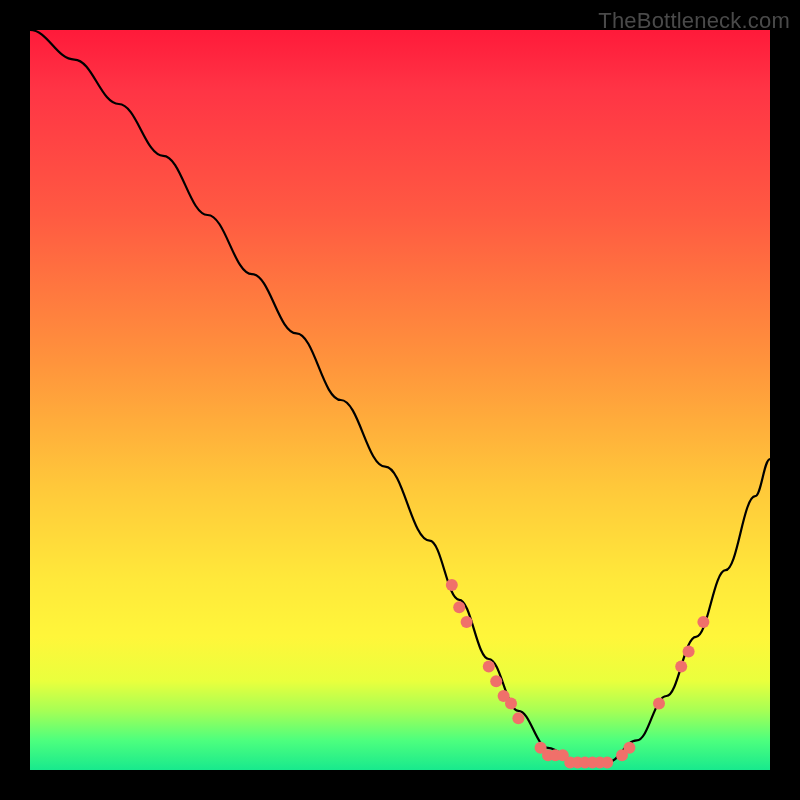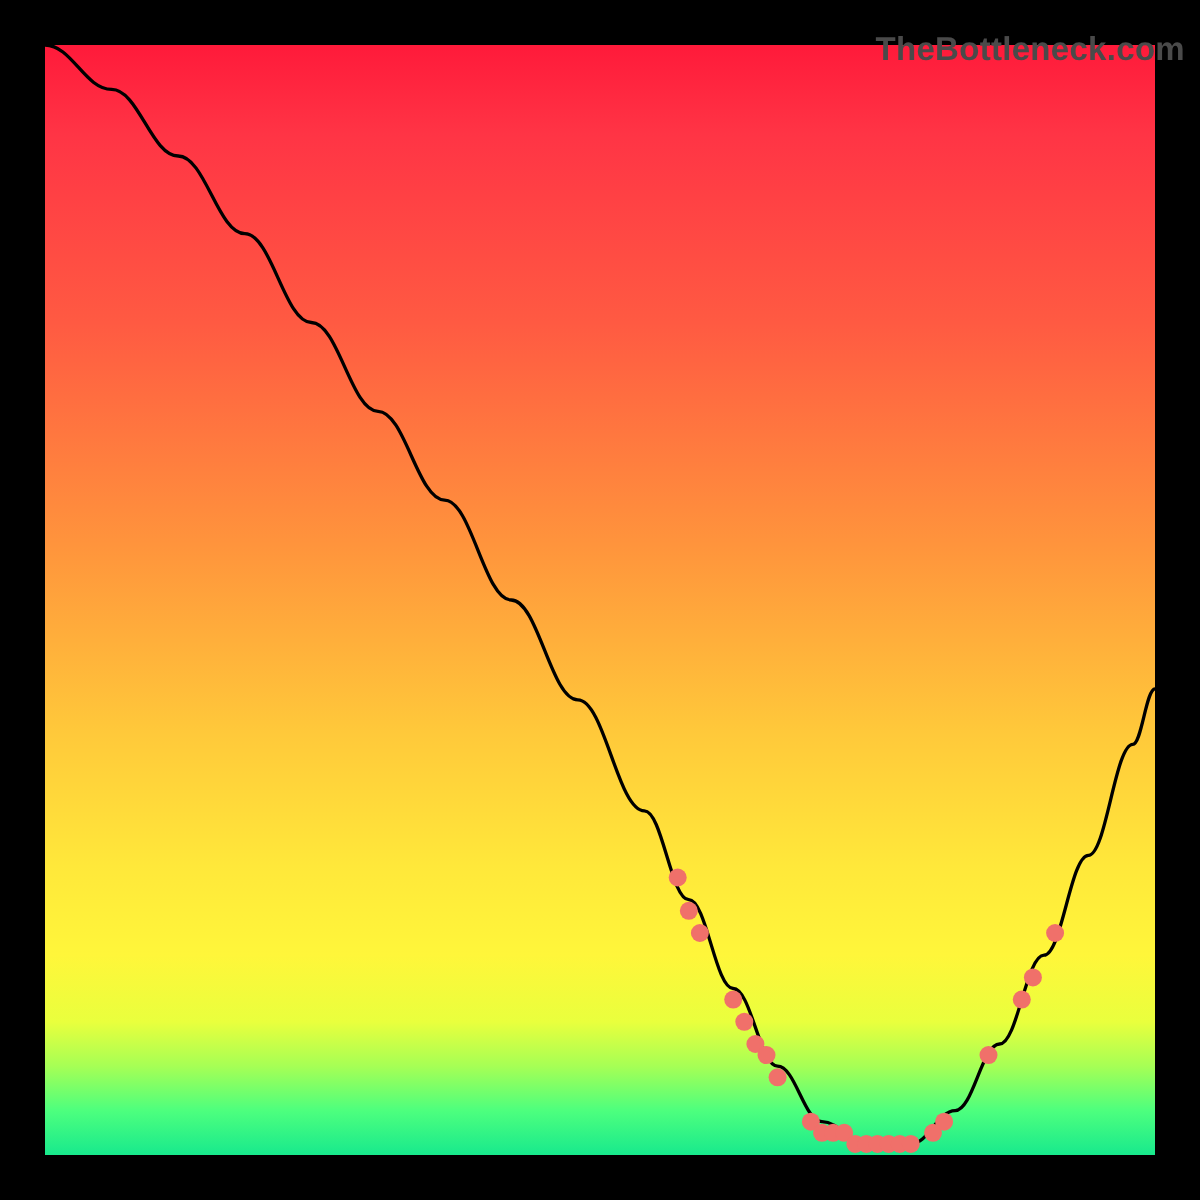--- a/index.html
+++ b/index.html
@@ -11,25 +11,25 @@
     font-family: Arial, Helvetica, sans-serif;
     overflow: hidden;
   }
   .wrap {
     width: 800px;
     height: 800px;
     position: relative;
   }
   .attribution {
     position: absolute;
-    top: 20px;
+    top: 8px;
     right: 10px;
     color: #4a4a4a;
     font-size: 22px;
-    font-weight: 700;
+    font-weight: 400;
     letter-spacing: 0.2px;
     z-index: 5;
   }
   .plot {
     position: absolute;
     left: 30px;
     top: 30px;
     width: 740px;
     height: 740px;
     

